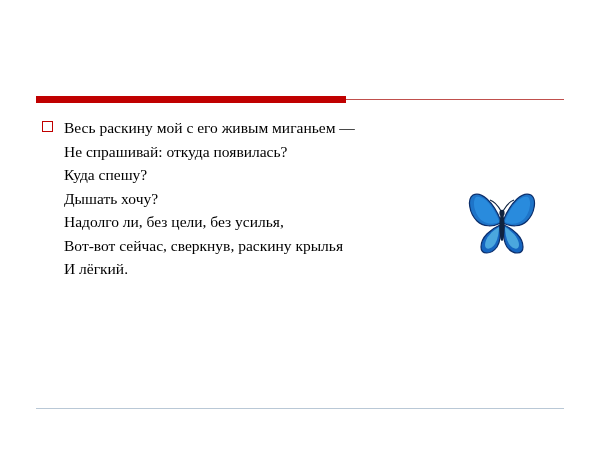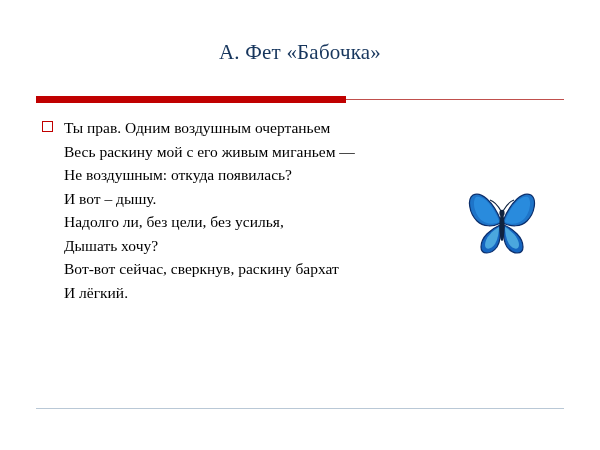--- a/index.html
+++ b/index.html
@@ -105,40 +105,38 @@
     width: 528px;
     height: 1px;
     background: #b9c8d6;
   }
 </style>
 </head>
 <body>
 
 <div class="slide">
 
-  <div class="slide-title">А. Фет «Бабочка»</div>
 
   <div class="divider-wrap">
     <div class="divider-left"></div>
     <div class="divider-right"></div>
   </div>
 
   <div class="body-block">
     <div class="bullet-row">
       <div class="bullet-marker">
         <span class="bullet-square"></span>
       </div>
       <div class="poem">
-        <div class="poem-line">Ты прав. Одним воздушным очертаньем</div>
         <div class="poem-line">Весь раскину мой с его живым миганьем —</div>
-        <div class="poem-line">Не воздушным: откуда появилась?</div>
-        <div class="poem-line">И вот – дышу.</div>
+        <div class="poem-line">Не спрашивай: откуда появилась?</div>
+        <div class="poem-line">Куда спешу?</div>
+        <div class="poem-line">Дышать хочу?</div>
         <div class="poem-line">Надолго ли, без цели, без усилья,</div>
-        <div class="poem-line">Дышать хочу?</div>
-        <div class="poem-line">Вот-вот сейчас, сверкнув, раскину бархат</div>
+        <div class="poem-line">Вот-вот сейчас, сверкнув, раскину крылья</div>
         <div class="poem-line">И лёгкий.</div>
       </div>
     </div>
   </div>
 
   <div class="butterfly-frame">
     <svg width="78" height="78" viewBox="0 0 78 78" xmlns="http://www.w3.org/2000/svg">
       <rect x="0" y="0" width="78" height="78" fill="#ffffff"></rect>
 
       <path d="M38 36 C30 16, 18 6, 10 10 C4 14, 6 28, 14 36 C20 42, 30 42, 38 38 Z" fill="#1E74C8" stroke="#0B2E6B" stroke-width="1.2"></path>

